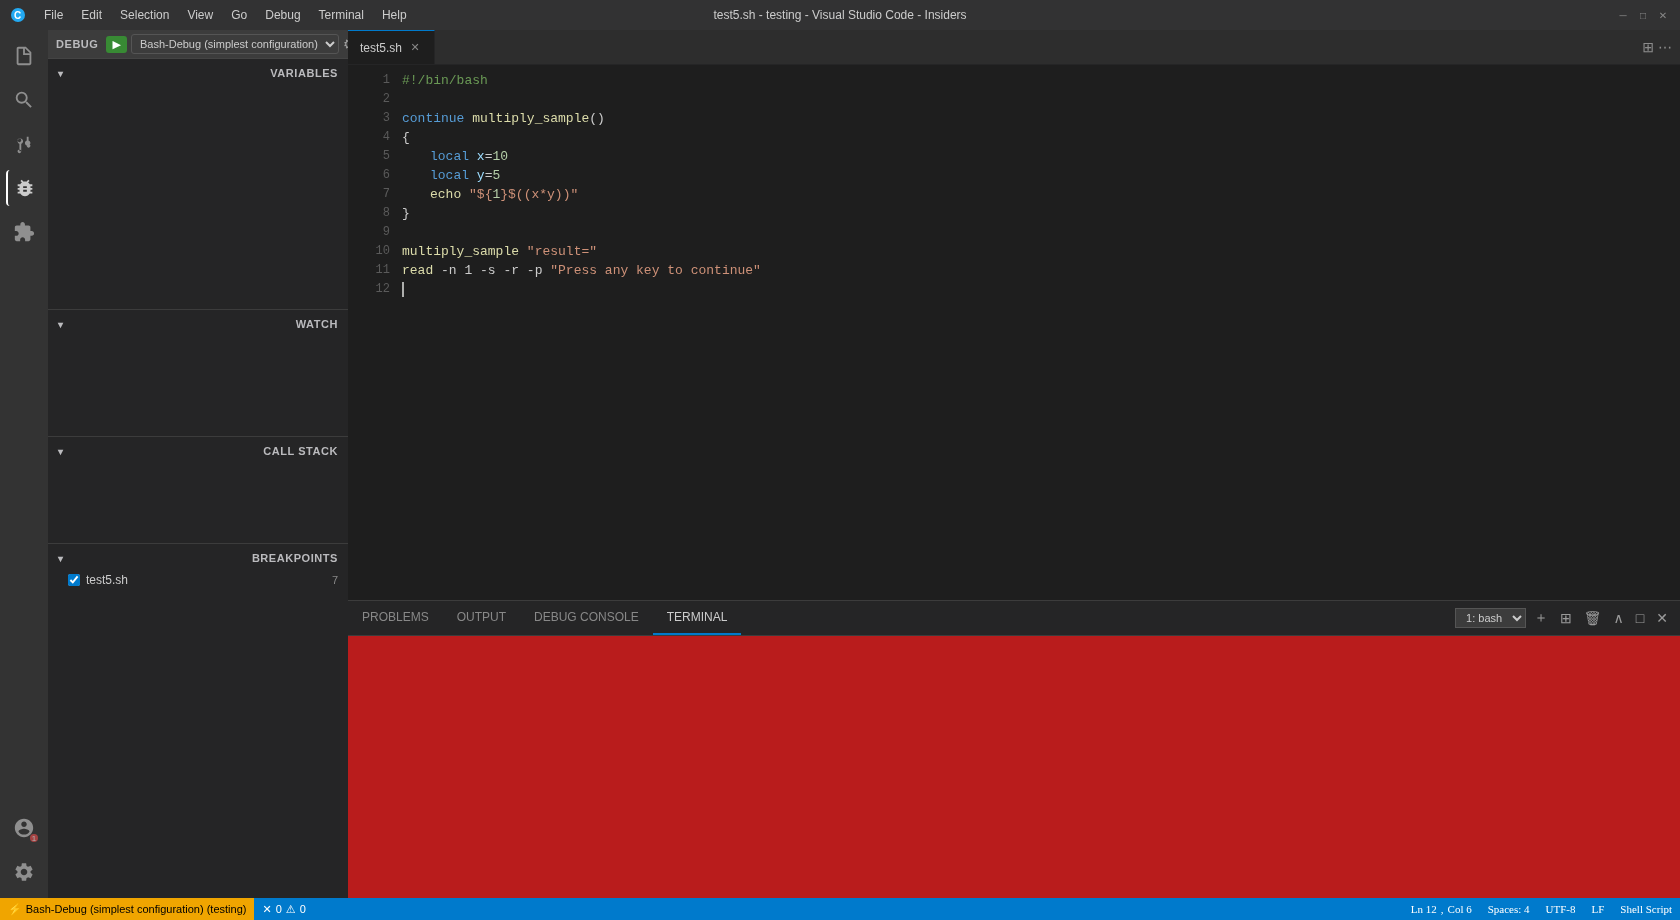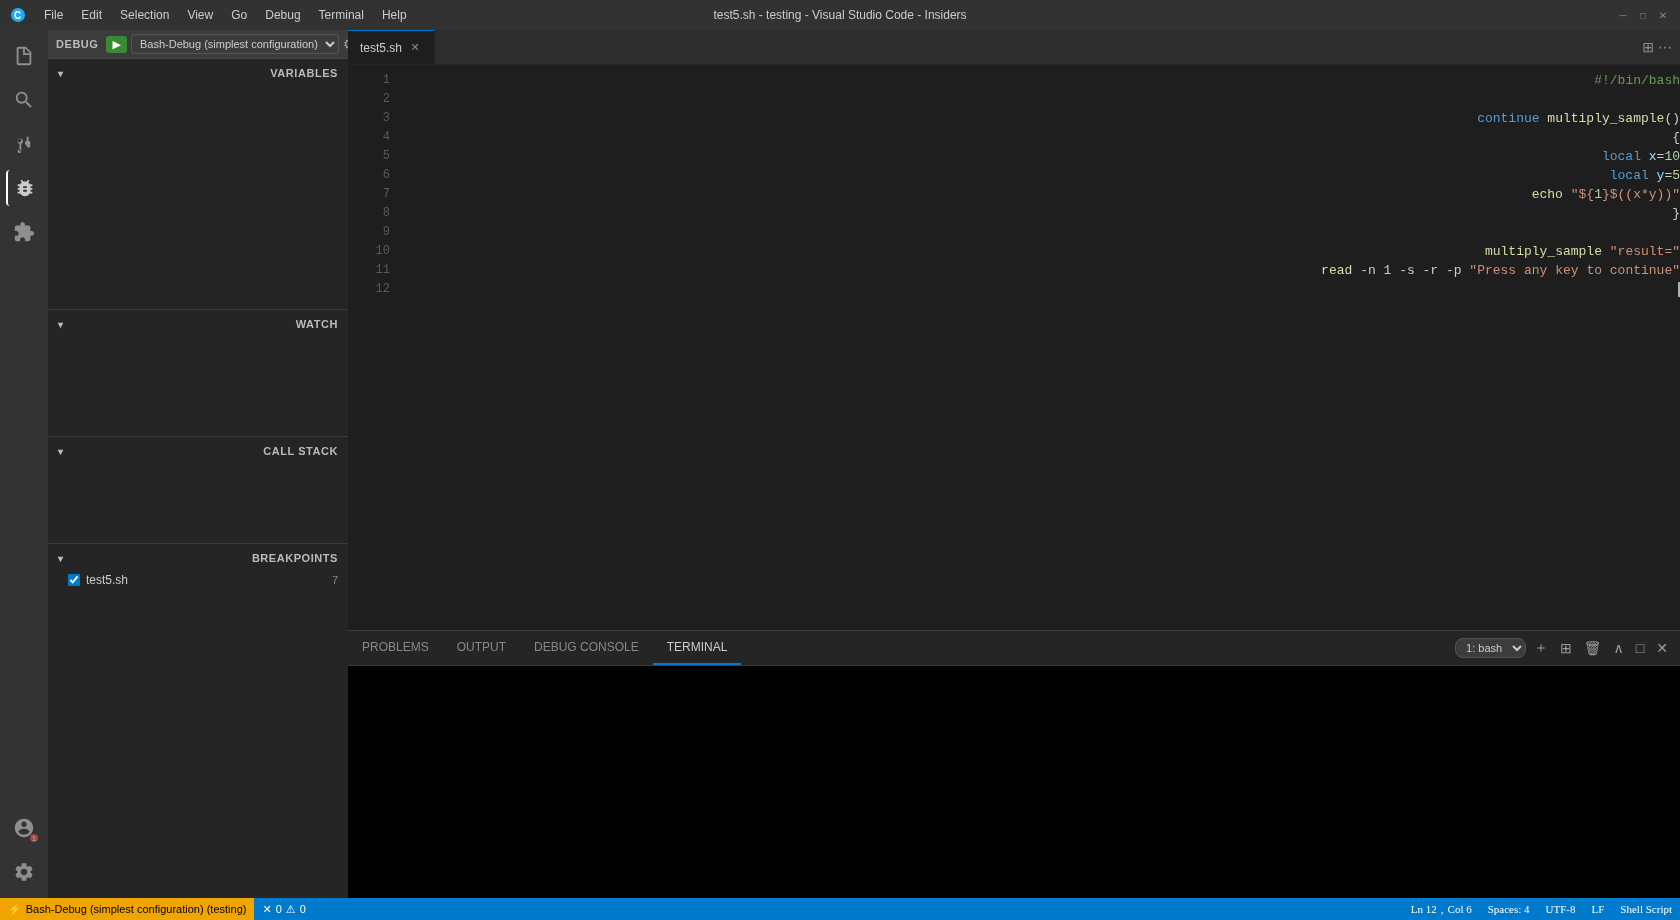--- a/index.html
+++ b/index.html
@@ -303,21 +303,20 @@
       padding-left: 4px;
       position: relative;
       overflow: hidden;
     }
     .code-line {
       height: 19px;
       display: flex;
       align-items: center;
       position: relative;
       white-space: pre;
-      justify-content: flex-end;
     }
     .code-line.breakpoint-line-highlight {
       background: transparent;
     }
     
     .kw { color: #569cd6; }
     .fn { color: #dcdcaa; }
     .str { color: #ce9178; }
     .var { color: #9cdcfe; }
     .num { color: #b5cea8; }
@@ -333,22 +332,22 @@
       background: #aeafad;
       vertical-align: middle;
       animation: blink 1s step-end infinite;
     }
     @keyframes blink {
       50% { opacity: 0; }
     }
 
     
     #terminal-panel {
-      height: 268px;
-      background: #000000;
+      height: 298px;
+      background: #b91c1c;
       display: flex;
       flex-direction: column;
       border-top: 1px solid #3c3c3c;
       flex-shrink: 0;
     }
     #terminal-tabs {
       height: 35px;
       background: #252526;
       display: flex;
       align-items: center;
@@ -379,21 +378,21 @@
     .terminal-action-btn {
       cursor: pointer;
       opacity: 0.7;
       font-size: 14px;
       padding: 2px 4px;
     }
     .terminal-select {
       background: #3c3c3c;
       color: #ccc;
       border: 1px solid #555;
-      border-radius: 8px;
+      border-radius: 0;
       font-size: 11px;
       padding: 2px 6px;
     }
     #terminal-content {
       flex: 1;
       padding: 6px 10px;
       font-family: 'Consolas', 'Courier New', monospace;
       font-size: 13px;
       color: #cccccc;
       overflow: auto;

